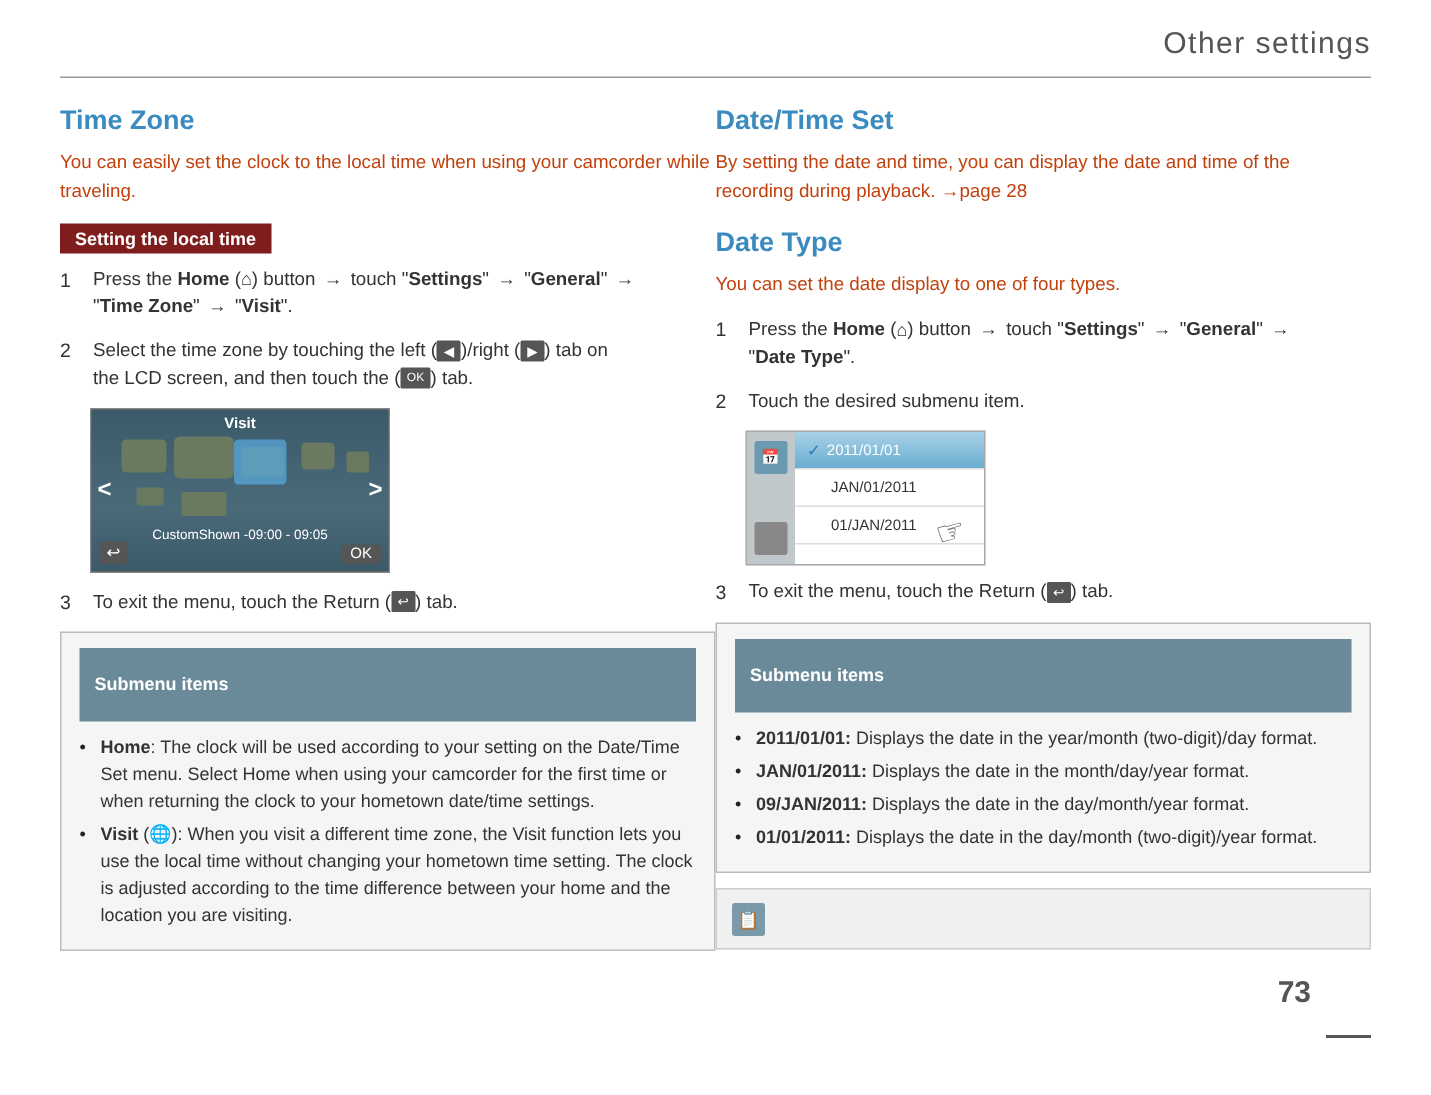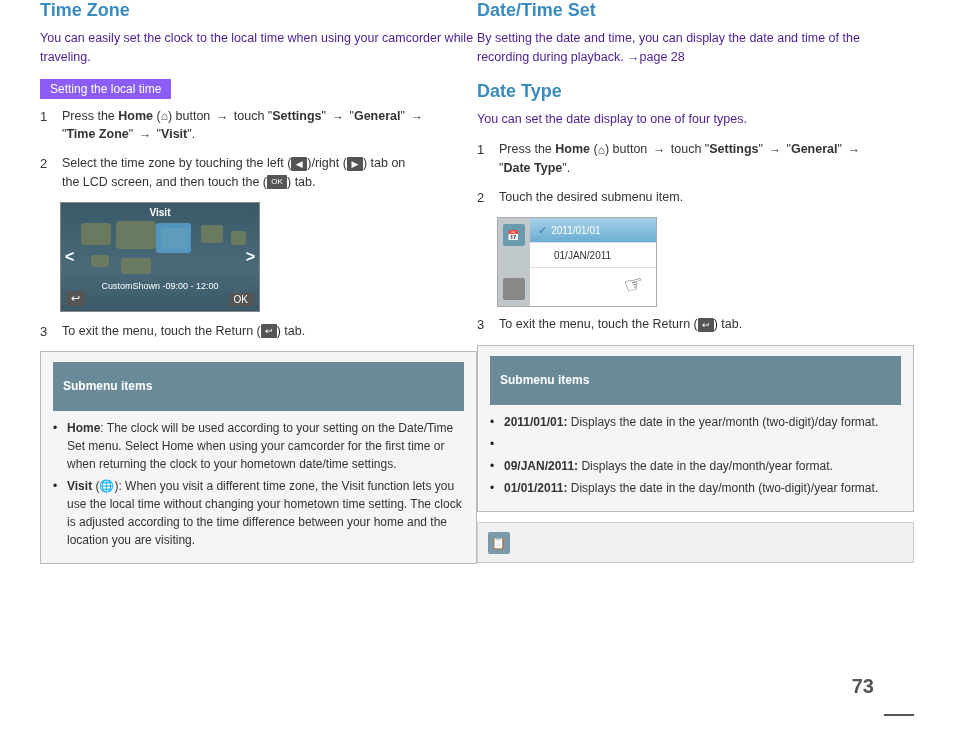--- a/index.html
+++ b/index.html
@@ -46,30 +46,30 @@
     .section-title {
       font-size: 18px;
       color: #3a8bbf;
       font-weight: bold;
       margin-bottom: 8px;
     }
 
     .section-intro {
       font-size: 12.5px;
       line-height: 1.5;
-      color: #4c1d95;
+      color: #c2410c;
       margin-bottom: 12px;
     }
 
     
     .submenu-label {
-      background: #8b5cf6;
+      background: #7f1d1d;
       color: #fff;
       font-size: 12px;
-      font-weight: normal;
+      font-weight: bold;
       padding: 3px 10px;
       margin-bottom: 8px;
       display: inline-block;
     }
 
     
     .step {
       display: flex;
       gap: 8px;
       margin-bottom: 10px;
@@ -362,20 +362,23 @@
       display: inline-block;
       font-size: 12px;
       vertical-align: middle;
     }
   </style>
 </head>
 <body>
 
 <div class="page-container">
 
+  <div class="header">
+    <span class="header-title">Other settings</span>
+  </div>
 
   <div class="content-columns">
 
     <div class="col-left">
 
       <div class="section-title">Time Zone</div>
       <div class="section-intro">You can easily set the clock to the local time when using your camcorder while traveling.</div>
 
       <div class="submenu-label">Setting the local time</div>
 
@@ -405,21 +408,21 @@
         <div class="map-land" style="width:40px;height:28px;left:55px;top:18px;background:#6a7a60;border-radius:4px;"></div>
         <div class="map-land" style="width:28px;height:20px;left:100px;top:25px;background:#6a7a60;border-radius:3px;"></div>
         <div class="map-land" style="width:22px;height:18px;left:140px;top:22px;background:#6a7a60;border-radius:3px;"></div>
         <div class="map-land" style="width:15px;height:14px;left:170px;top:28px;background:#6a7a60;border-radius:2px;"></div>
         <div class="map-land" style="width:18px;height:12px;left:30px;top:52px;background:#6a7a60;border-radius:2px;"></div>
         <div class="map-land" style="width:30px;height:16px;left:60px;top:55px;background:#6a7a60;border-radius:2px;"></div>
         <div class="map-highlight" style="width:35px;height:30px;left:95px;top:20px;background:#5aace0;opacity:0.7;"></div>
         <div class="map-visit-label">Visit</div>
         <div class="map-arrow-left">&lt;</div>
         <div class="map-arrow-right">&gt;</div>
-        <div class="map-time-label">CustomShown -09:00 - 12:00</div>
+        <div class="map-time-label">CustomShown -09:00 - 09:05</div>
         <div class="map-return-btn">↩</div>
         <div class="map-ok-btn">OK</div>
       </div>
 
       
       <div class="step">
         <span class="step-num">3</span>
         <span class="step-text">
           To exit the menu, touch the Return (<span class="inline-icon">↩</span>) tab.
         </span>
@@ -467,20 +470,23 @@
         <div class="dt-sidebar">
           <div class="dt-sidebar-icon">📅</div>
           <div class="dt-sidebar-icon-bottom"></div>
         </div>
         <div class="dt-main">
           <div class="dt-menu-item selected">
             <span class="dt-check">✓</span>
             <span style="font-size:10px;">2011/01/01</span>
           </div>
           <div class="dt-menu-item">
+            <span style="font-size:10px;padding-left:16px;">JAN/01/2011</span>
+          </div>
+          <div class="dt-menu-item">
             <span style="font-size:10px;padding-left:16px;">01/JAN/2011</span>
           </div>
         </div>
         <div class="dt-hand">☞</div>
       </div>
 
       <div class="step">
         <span class="step-num">3</span>
         <span class="step-text">
           To exit the menu, touch the Return (<span class="inline-icon">↩</span>) tab.
@@ -488,36 +494,37 @@
       </div>
 
       <div class="submenu-box">
         <div class="submenu-box-title">Submenu items</div>
         <div class="submenu-item">
           <span class="submenu-bullet">•</span>
           <span class="submenu-item-text"><b>2011/01/01:</b> Displays the date in the year/month (two-digit)/day format.</span>
         </div>
         <div class="submenu-item">
           <span class="submenu-bullet">•</span>
+          <span class="submenu-item-text"><b>JAN/01/2011:</b> Displays the date in the month/day/year format.</span>
         </div>
         <div class="submenu-item">
           <span class="submenu-bullet">•</span>
           <span class="submenu-item-text"><b>09/JAN/2011:</b> Displays the date in the day/month/year format.</span>
         </div>
         <div class="submenu-item">
           <span class="submenu-bullet">•</span>
           <span class="submenu-item-text"><b>01/01/2011:</b> Displays the date in the day/month (two-digit)/year format.</span>
         </div>
       </div>
 
       <div class="note-box">
         <div class="note-icon">📋</div>
       </div>
 
     </div>
   </div>
 
-  <div style="position:absolute;bottom:12px;right:40px;text-align:right;">
+  <div style="position:absolute;bottom:36px;right:40px;text-align:right;">
     <div class="page-number-line"></div>
     <span class="page-number">73</span>
   </div>
 
 </div>
 
 </body></html>

